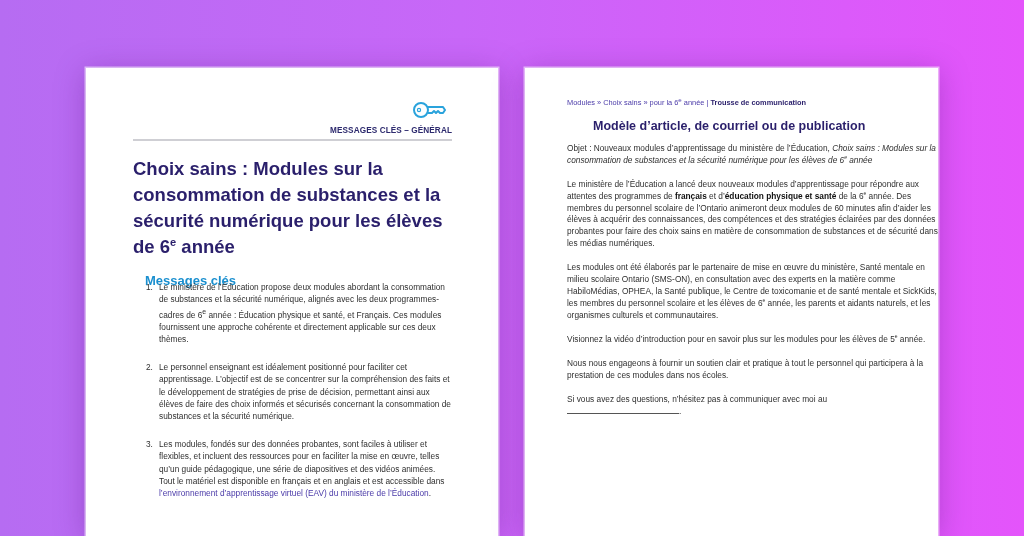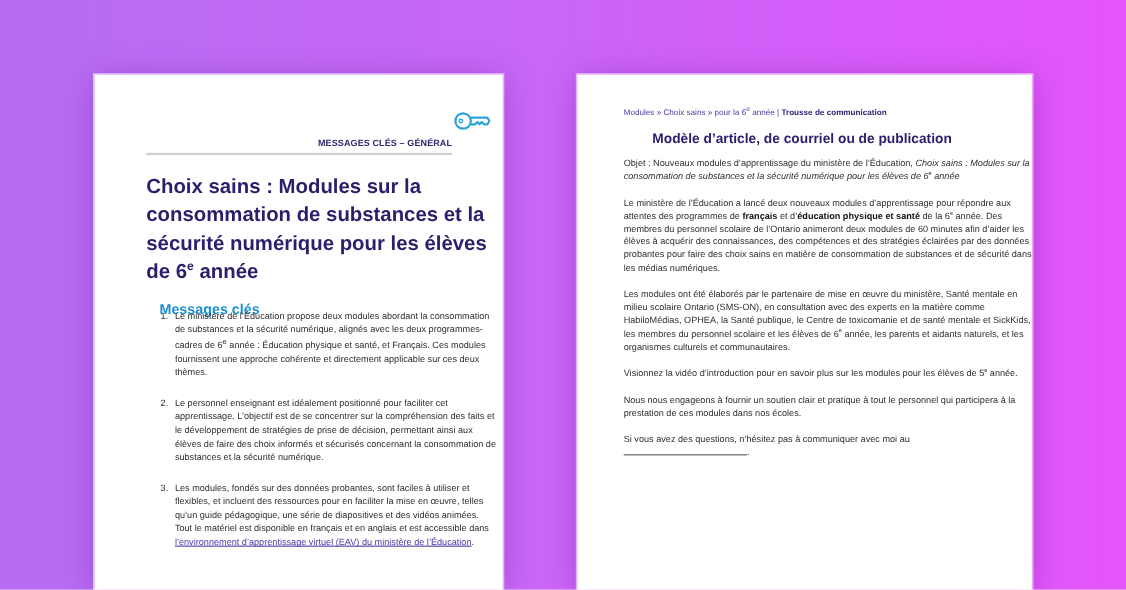--- a/index.html
+++ b/index.html
@@ -5,21 +5,21 @@
   html, body { margin: 0; padding: 0; }
   body {
     width: 1024px; height: 536px; overflow: hidden; position: relative;
     background: linear-gradient(90deg, #b66cf2 0%, #c867f8 45%, #e454fb 100%);
     font-family: "Liberation Sans", sans-serif;
   }
   .page {
     position: absolute; top: 68px; bottom: 0; background: #ffffff;
     box-shadow: 0 0 0 1.5px rgba(255,255,255,0.55), 0 4px 28px rgba(90,20,130,0.35);
   }
-  #page-left { left: 86px; width: 371px; }
+  #page-left { left: 86px; width: 412px; }
   #page-right { left: 525px; width: 413px; }
 
   
   .key-icon { position: absolute; left: 326px; top: 32px; width: 34px; height: 20px; }
   .section-tag {
     position: absolute; right: 46px; top: 58px;
     font-size: 8.2px; font-weight: bold; color: #2d2a6e; letter-spacing: 0.1px;
   }
   .header-rule { position: absolute; left: 47px; right: 46px; top: 71px; height: 1.5px; background: #cfcfd4; }
   .doc-title {
@@ -33,21 +33,21 @@
   }
   .messages-list {
     position: absolute; left: 47px; top: 213px; width: 320px;
     margin: 0; padding: 0; list-style: none;
   }
   .msg-item {
     position: relative; padding-left: 26px; margin-bottom: 15px;
     font-size: 8.3px; line-height: 12.4px; color: #2f2f2f;
   }
   .msg-num { position: absolute; left: 13px; top: 0; }
-  .link { color: #4a3aa8; text-decoration: underline; }
+  .link { color: #4a3aa8; }
 
   
   .breadcrumb { position: absolute; left: 42px; top: 28px; font-size: 7.4px; color: #4a3aa8; }
   .breadcrumb .bc-strong { font-weight: bold; color: #2a1f6b; }
   .right-title {
     position: absolute; left: 48px; top: 51px; margin: 0;
     font-size: 12.5px; font-weight: bold; color: #2a1f6b; padding-left: 20px;
   }
   .right-body { position: absolute; left: 42px; top: 75px; width: 372px; }
   .body-text { margin: 0 0 12.5px 0; font-size: 8.3px; line-height: 11.8px; color: #2f2f2f; }

